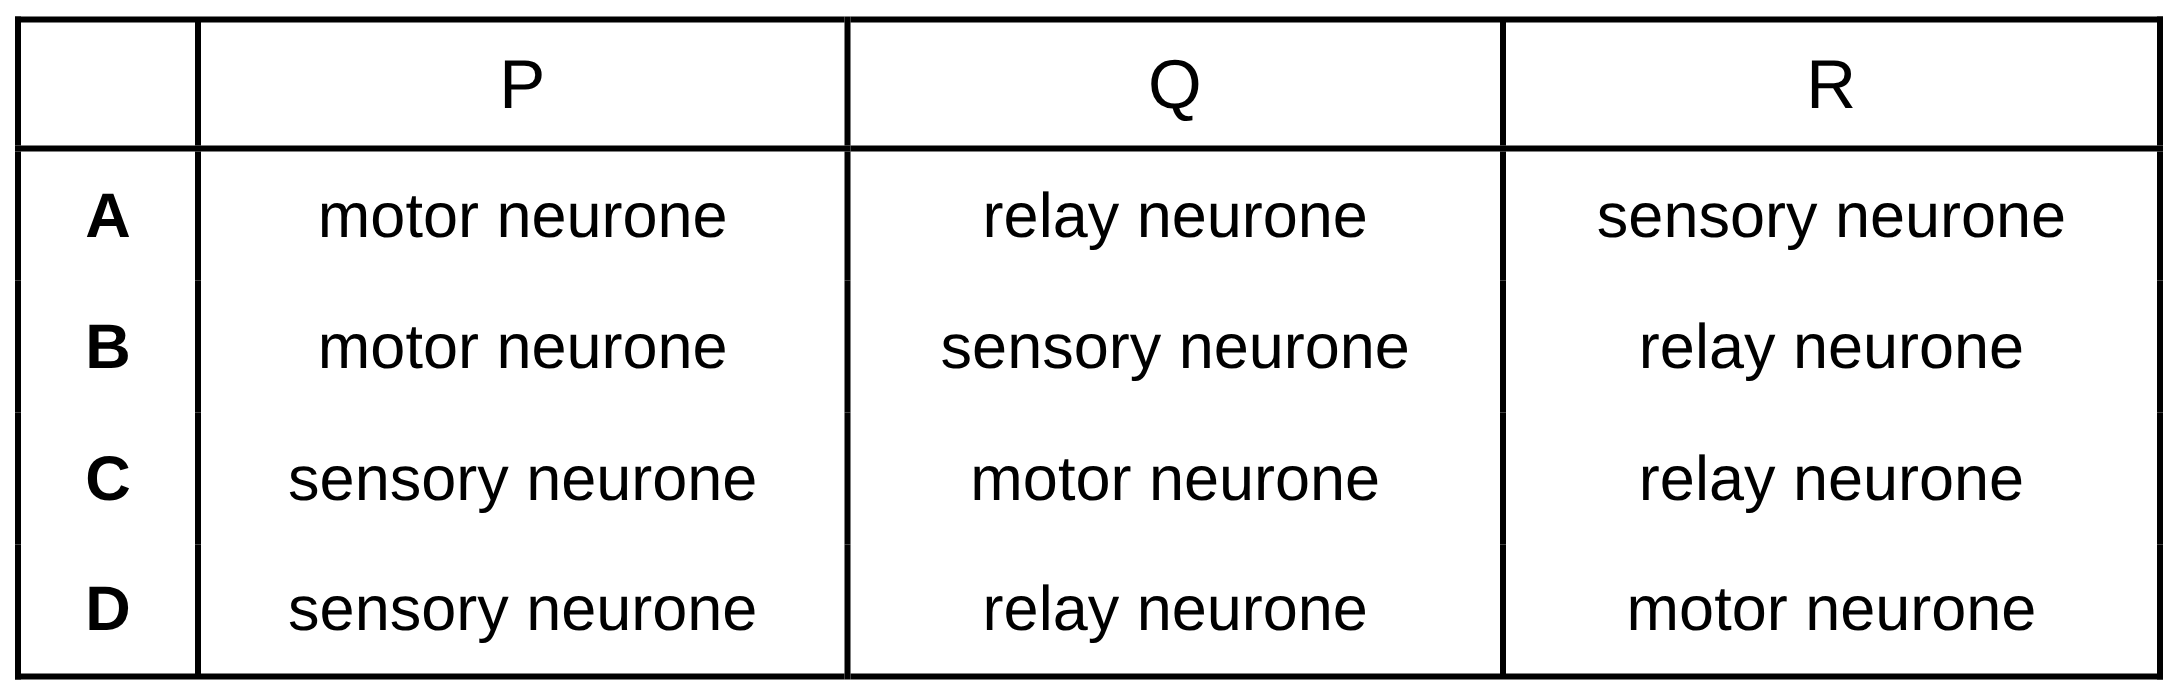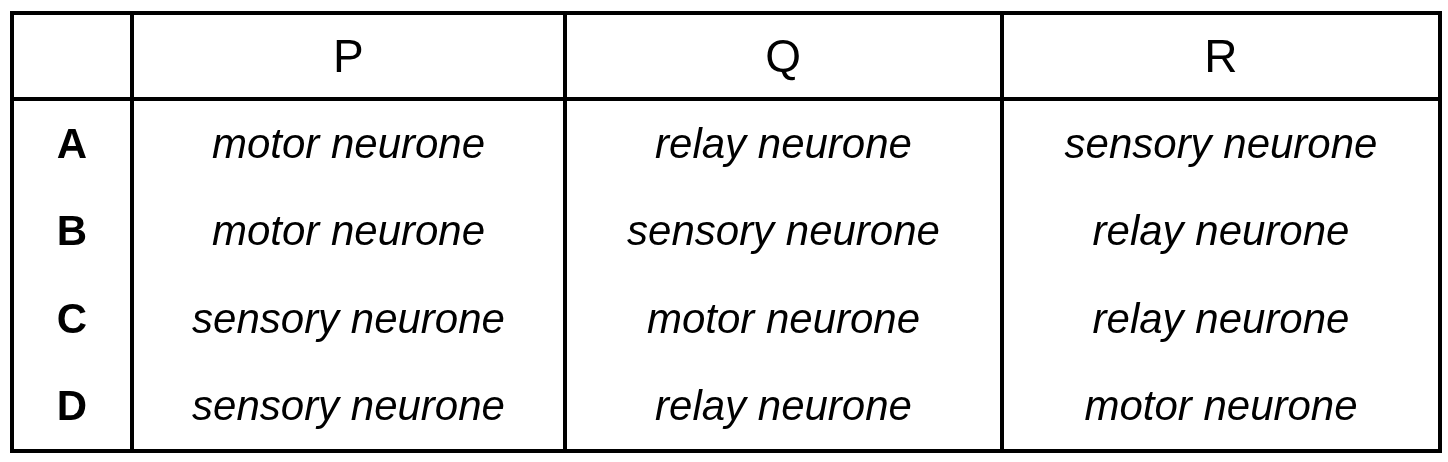--- a/index.html
+++ b/index.html
@@ -81,21 +81,20 @@
     font-size: 42px;
     font-weight: 700;
     line-height: 1;
   }
 
   .cell-value {
     font-size: 42px;
     font-weight: 400;
     line-height: 1;
     white-space: nowrap;
-    font-style: italic;
   }
 </style>
 </head>
 <body>
 
 <div id="canvas">
 
   <table class="options-table">
     <colgroup>
       <col class="c-label">

